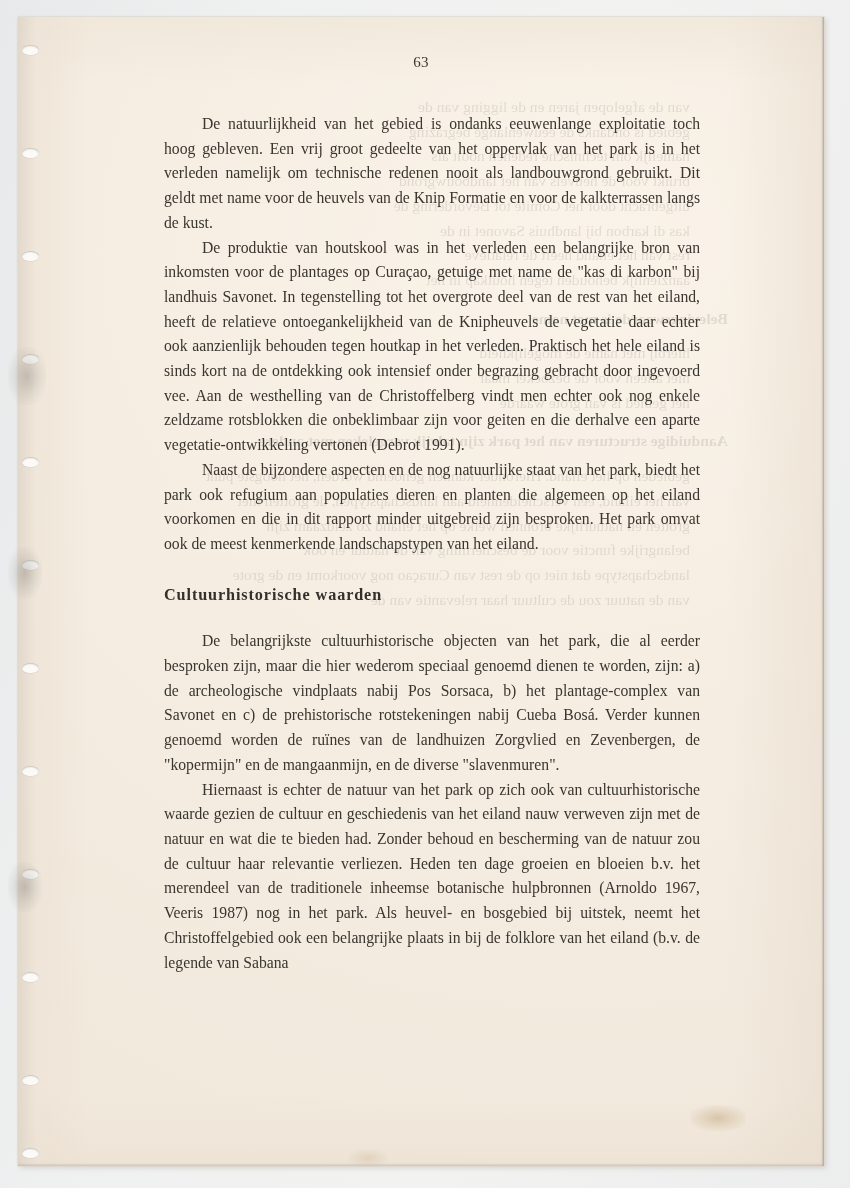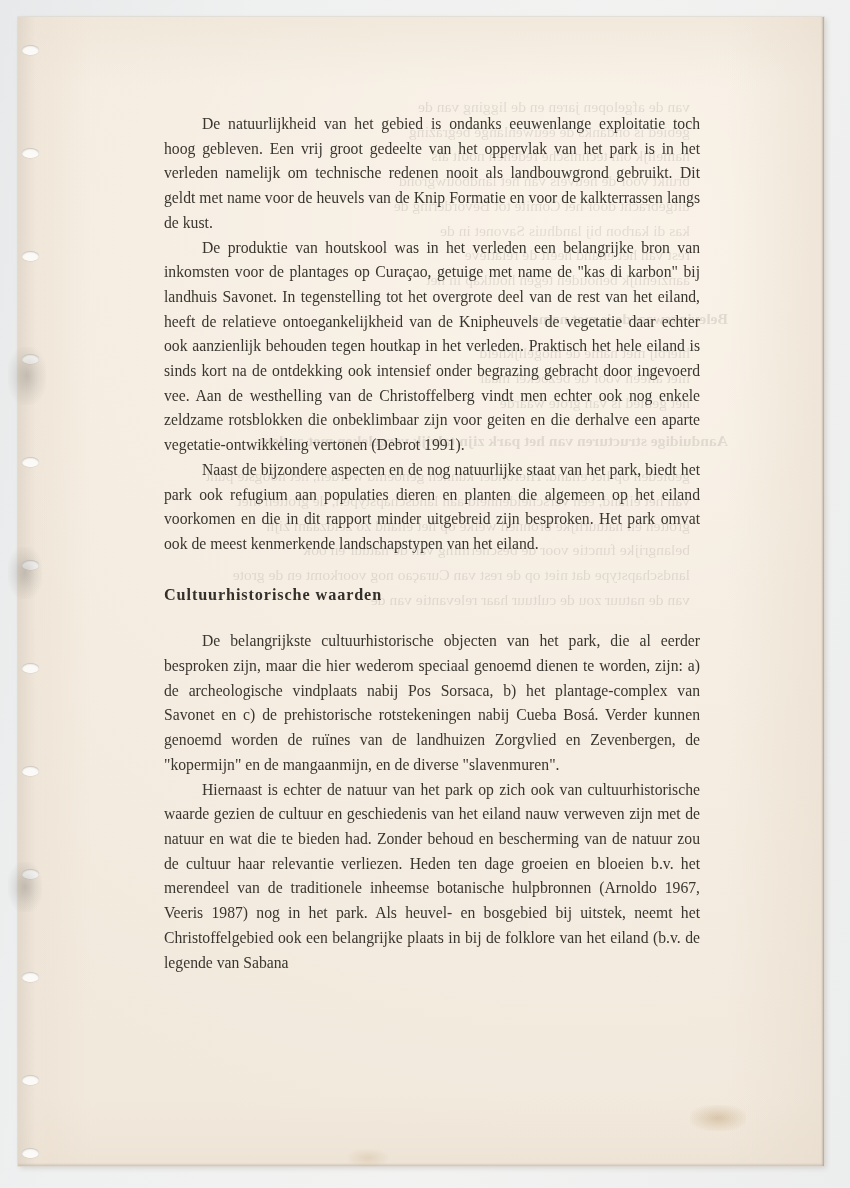--- a/index.html
+++ b/index.html
@@ -196,20 +196,21 @@
         <p class="bleed-head">Aanduidige structuren van het park zijn talrijk vergeleken met andere</p>
         <p>gebieden op het eiland. Hieronder kunnen genoemd worden, het hoogste punt</p>
         <p>van het eiland, een verscheidenheid aan landschapstypen, de grotten met</p>
         <p>grotten en natuurlijke bronnen welke op het eiland zo zeldzaam zijn</p>
         <p>belangrijke functie voor de bescherming van de natuur en ook</p>
         <p>landschapstype dat niet op de rest van Curaçao nog voorkomt en de grote</p>
         <p>van de natuur zou de cultuur haar relevantie van de</p>
       </div>
     </div>
 
+    <div id="folio">63</div>
 
     <div id="text-column">
       <p>De natuurlijkheid van het gebied is ondanks eeuwenlange exploitatie toch hoog gebleven.  Een vrij groot gedeelte van het oppervlak van het park is in het verleden namelijk om technische redenen nooit als landbouwgrond gebruikt.  Dit geldt met name voor de heuvels van de Knip Formatie en voor de kalkterrassen langs de kust.</p>
       <p>De produktie van houtskool was in het verleden een belangrijke bron van inkomsten voor de plantages op Curaçao, getuige met name de "kas di karbon" bij landhuis Savonet.  In tegenstelling tot het overgrote deel van de rest van het eiland, heeft de relatieve ontoegankelijkheid van de Knipheuvels de vegetatie daar echter ook aanzienlijk behouden tegen houtkap in het verleden.  Praktisch het hele eiland is sinds kort na de ontdekking ook intensief onder begrazing gebracht door ingevoerd vee. Aan de westhelling van de Christoffelberg vindt men echter ook nog enkele zeldzame rotsblokken die onbeklimbaar zijn voor geiten en die derhalve een aparte vegetatie-ontwikkeling vertonen (Debrot 1991).</p>
       <p>Naast de bijzondere aspecten en de nog natuurlijke staat van het park, biedt het park ook refugium aan populaties dieren en planten die algemeen op het eiland voorkomen en die in dit rapport minder uitgebreid zijn besproken. Het park omvat ook de meest kenmerkende landschapstypen van het eiland.</p>
 
       <p id="section-heading">Cultuurhistorische waarden</p>
 
       <p>De belangrijkste cultuurhistorische objecten van het park, die al eerder besproken zijn, maar die hier wederom speciaal genoemd dienen te worden, zijn: a) de archeologische vindplaats nabij Pos Sorsaca, b) het plantage-complex van Savonet en c) de prehistorische rotstekeningen nabij Cueba Bosá.  Verder kunnen genoemd worden de ruïnes van de landhuizen Zorgvlied en Zevenbergen, de "kopermijn" en de mangaanmijn, en de diverse "slavenmuren".</p>
       <p>Hiernaast is echter de natuur van het park op zich ook van cultuurhistorische waarde gezien de cultuur en geschiedenis van het eiland nauw verweven zijn met de natuur en wat die te bieden had.  Zonder behoud en bescherming van de natuur zou de cultuur haar relevantie verliezen.  Heden ten dage groeien en bloeien b.v. het merendeel van de traditionele inheemse botanische hulpbronnen (Arnoldo 1967, Veeris 1987) nog in het park. Als heuvel- en bosgebied bij uitstek, neemt het Christoffelgebied ook een belangrijke plaats in bij de folklore van het eiland (b.v. de legende van Sabana</p>

